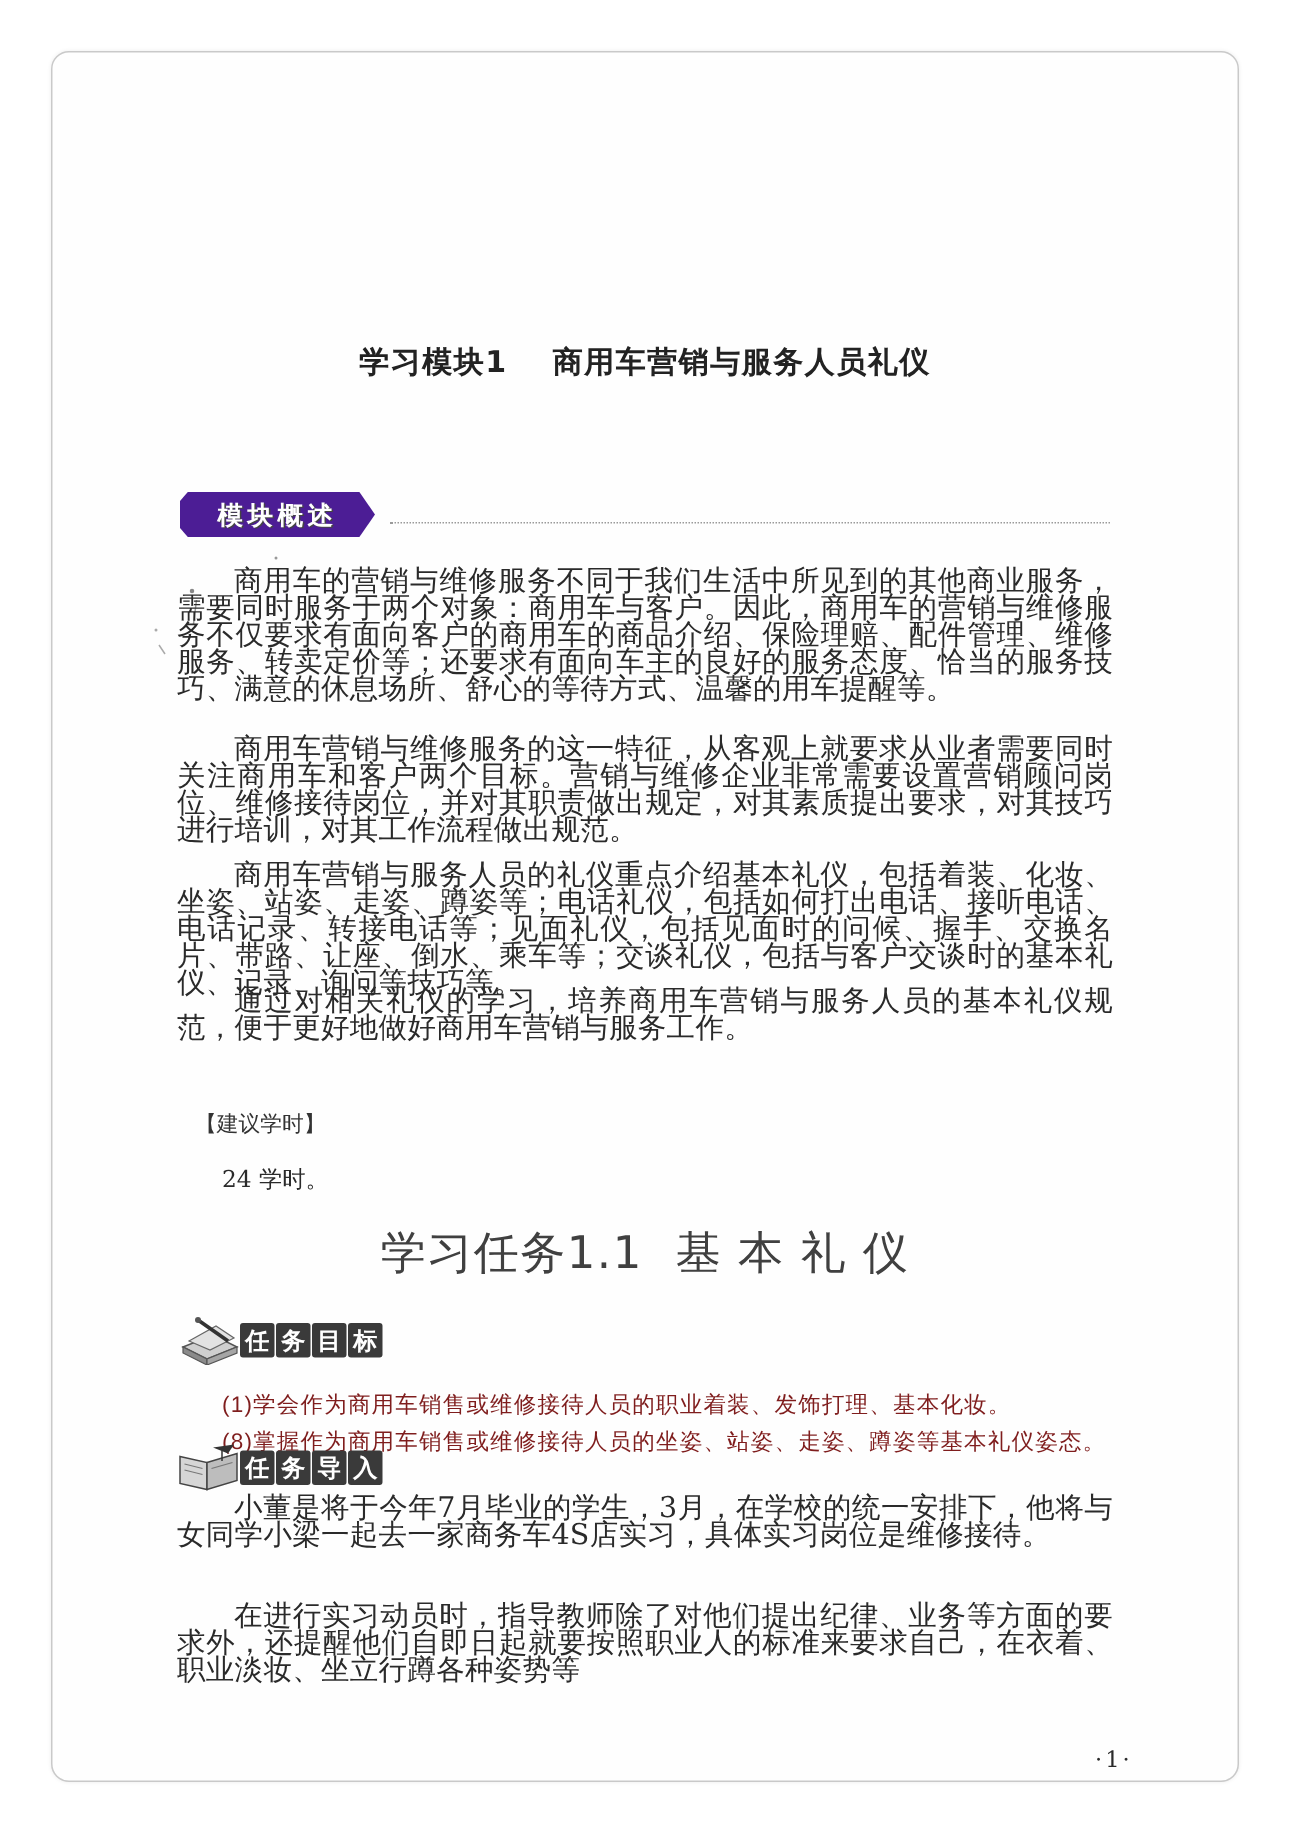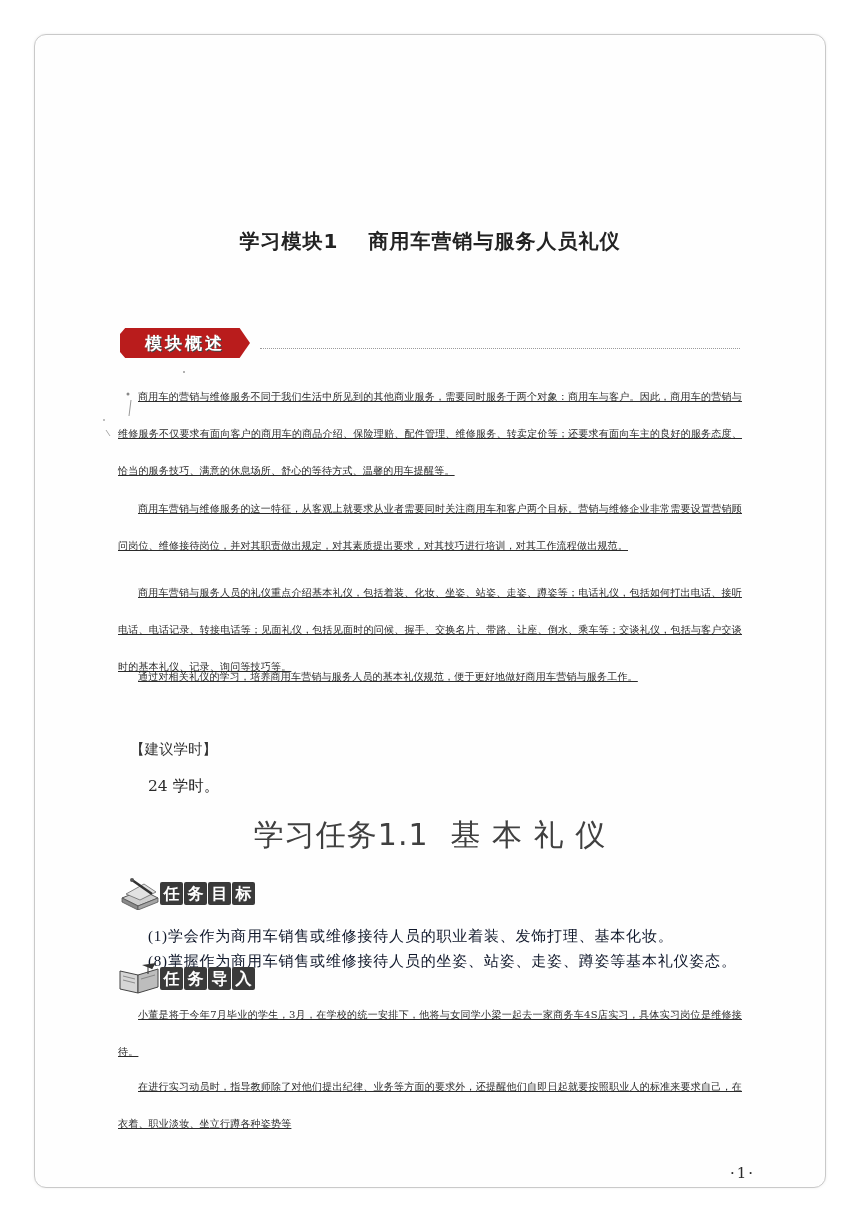--- a/index.html
+++ b/index.html
@@ -31,40 +31,39 @@
     color: #222;
   }
   .module-title .gap { display: inline-block; width: 30px; }
 
   .banner-row {
     position: absolute; left: 120px; top: 328px; width: 620px; height: 32px;
   }
   .banner {
     position: absolute; left: 0; top: 0;
     height: 30px; width: 130px;
-    background: #b91c1c;
+    background: #4c1d95;
     clip-path: polygon(0 20%, 4% 0, 92% 0, 100% 50%, 92% 100%, 4% 100%, 0 80%);
     display: flex; align-items: center; justify-content: center;
   }
   .banner span {
     font-family: "DejaVu Sans", "Liberation Sans", sans-serif;
     font-weight: bold; font-size: 17px; color: #fff; letter-spacing: 3px;
     text-shadow: 1px 1px 0 #444;
   }
   .dotted-rule {
     position: absolute; left: 140px; right: 0; top: 20px;
     border-top: 1.5px dotted #9a9a9a;
   }
 
   .para {
     position: absolute; left: 118px; width: 624px;
-    font-size: 10px; line-height: 37px;
+    font-size: 19px; line-height: 18px;
     text-indent: 2em; text-align: justify;
     letter-spacing: 0.2px;
-    text-decoration: underline;
   }
   .p1 { top: 378px; }
   .p2 { top: 490px; }
   .p3 { top: 574px; }
   .p4 { top: 658px; }
 
   .suggest-label {
     position: absolute; left: 130px; top: 740px;
     font-family: "DejaVu Sans", "Liberation Sans", sans-serif;
     font-size: 14.5px; font-weight: normal; color: #333;
@@ -97,22 +96,22 @@
   .sec-label span {
     display: inline-block; width: 23px; height: 23px;
     background: #3a3a3a; color: #fff;
     font-family: "DejaVu Sans", "Liberation Sans", sans-serif;
     font-weight: bold; font-size: 16px; line-height: 23px; text-align: center;
     border-radius: 2px;
   }
 
   .goal-item {
     position: absolute; left: 148px; width: 620px;
-    font-family: Liberation Serif, serif;
-    font-size: 15px; letter-spacing: 0.8px; color: #0f172a;
+    font-family: Liberation Sans, sans-serif;
+    font-size: 15px; letter-spacing: 0.8px; color: #7f1d1d;
   }
   .g1 { top: 927px; }
   .g2 { top: 952px; }
 
   .p5 { top: 996px; }
   .p6 { top: 1068px; }
 
   .page-num {
     position: absolute; left: 730px; top: 1164px;
     font-size: 15px; letter-spacing: 2px;

